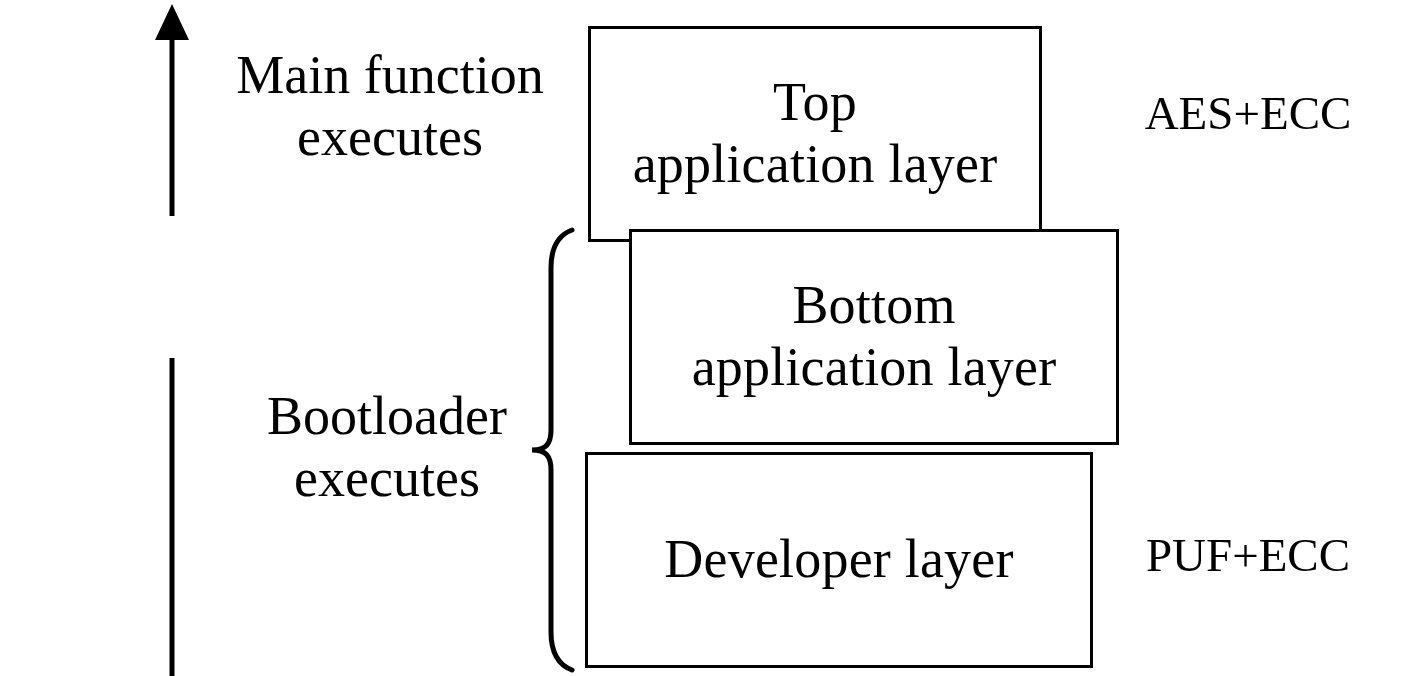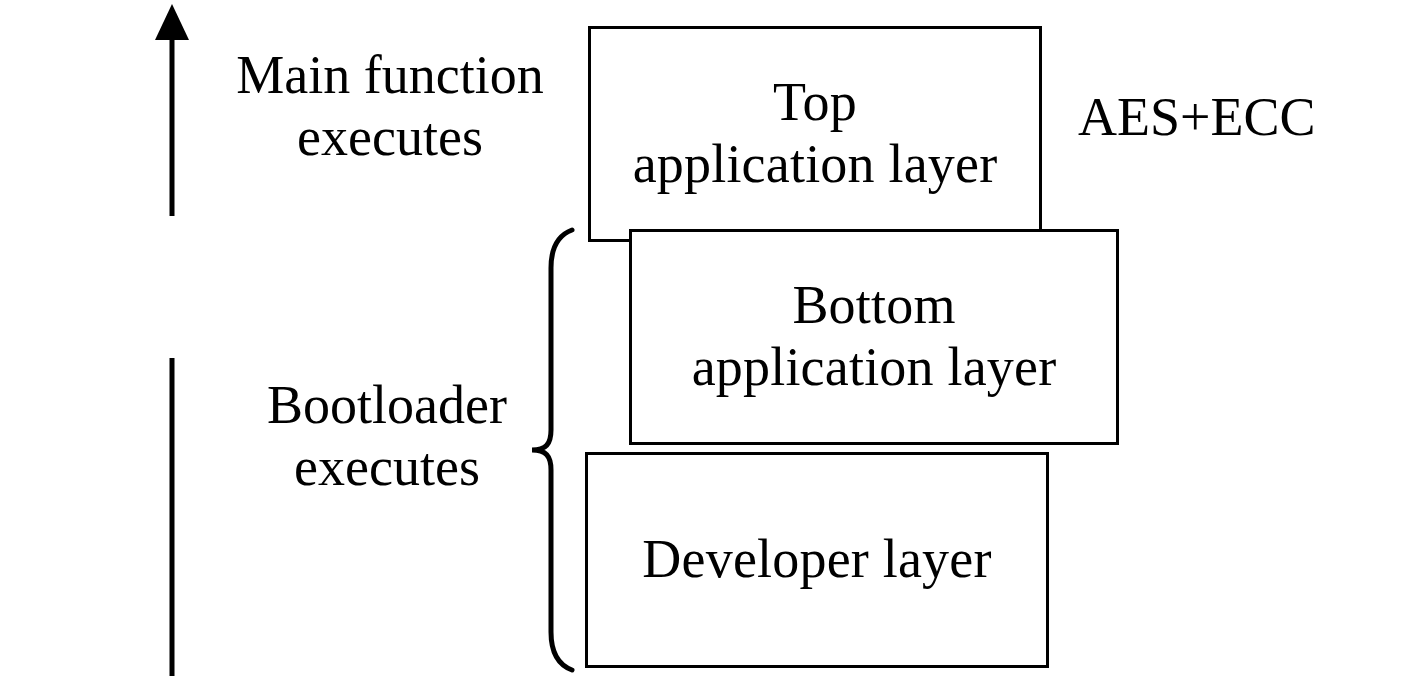--- a/index.html
+++ b/index.html
@@ -30,45 +30,45 @@
   }
   .layer-label {
     font-size: 54px;
     line-height: 1.14;
     letter-spacing: 0.2px;
     white-space: pre-line;
   }
 
   #box-top      { left: 588px; top: 11px;   width: 454px; height: 216px; margin-top: 15px; }
   #box-middle   { left: 585px; top: 229px; width: 490px; height: 216px; margin-left: 44px; }
-  #box-bottom   { left: 585px; top: 452px; width: 464px; height: 216px; }
+  #box-bottom   { left: 585px; top: 452px; width: 508px; height: 216px; }
 
   
   .crypto-label {
     position: absolute;
-    font-size: 54px;
+    font-size: 47px;
     line-height: 1;
-    text-align: left;
+    text-align: center;
     white-space: nowrap;
   }
   #crypto-top    { left: 1078px; top: 90px;  width: 340px; }
   #crypto-middle { left: 1078px; top: 308px; width: 340px; }
   #crypto-bottom { left: 1078px; top: 532px; width: 340px; }
 
   
   .annotation {
     position: absolute;
     font-size: 54px;
     line-height: 1.15;
     text-align: center;
     white-space: pre-line;
   }
   #ann-main       { left: 190px; top: 44px;  width: 400px; }
   #ann-execution  { left: 0px;   top: 222px; width: 290px; }
-  #ann-bootloader { left: 226px; top: 374px; width: 322px; }
+  #ann-bootloader { left: 226px; top: 385px; width: 322px; }
 
   
   #arrow-svg {
     position: absolute;
     left: 0;
     top: 0;
     width: 1418px;
     height: 676px;
     pointer-events: none;
   }
@@ -114,14 +114,15 @@
 application layer</span>
   </div>
 
   <div class="layer-box" id="box-bottom">
     <span class="layer-label">Developer layer</span>
   </div>
 
   <div class="crypto-label" id="crypto-top">AES+ECC</div>
 
 
+  <div class="crypto-label" id="crypto-bottom">PUF+ECC</div>
 
 </div>
 
 </body></html>

